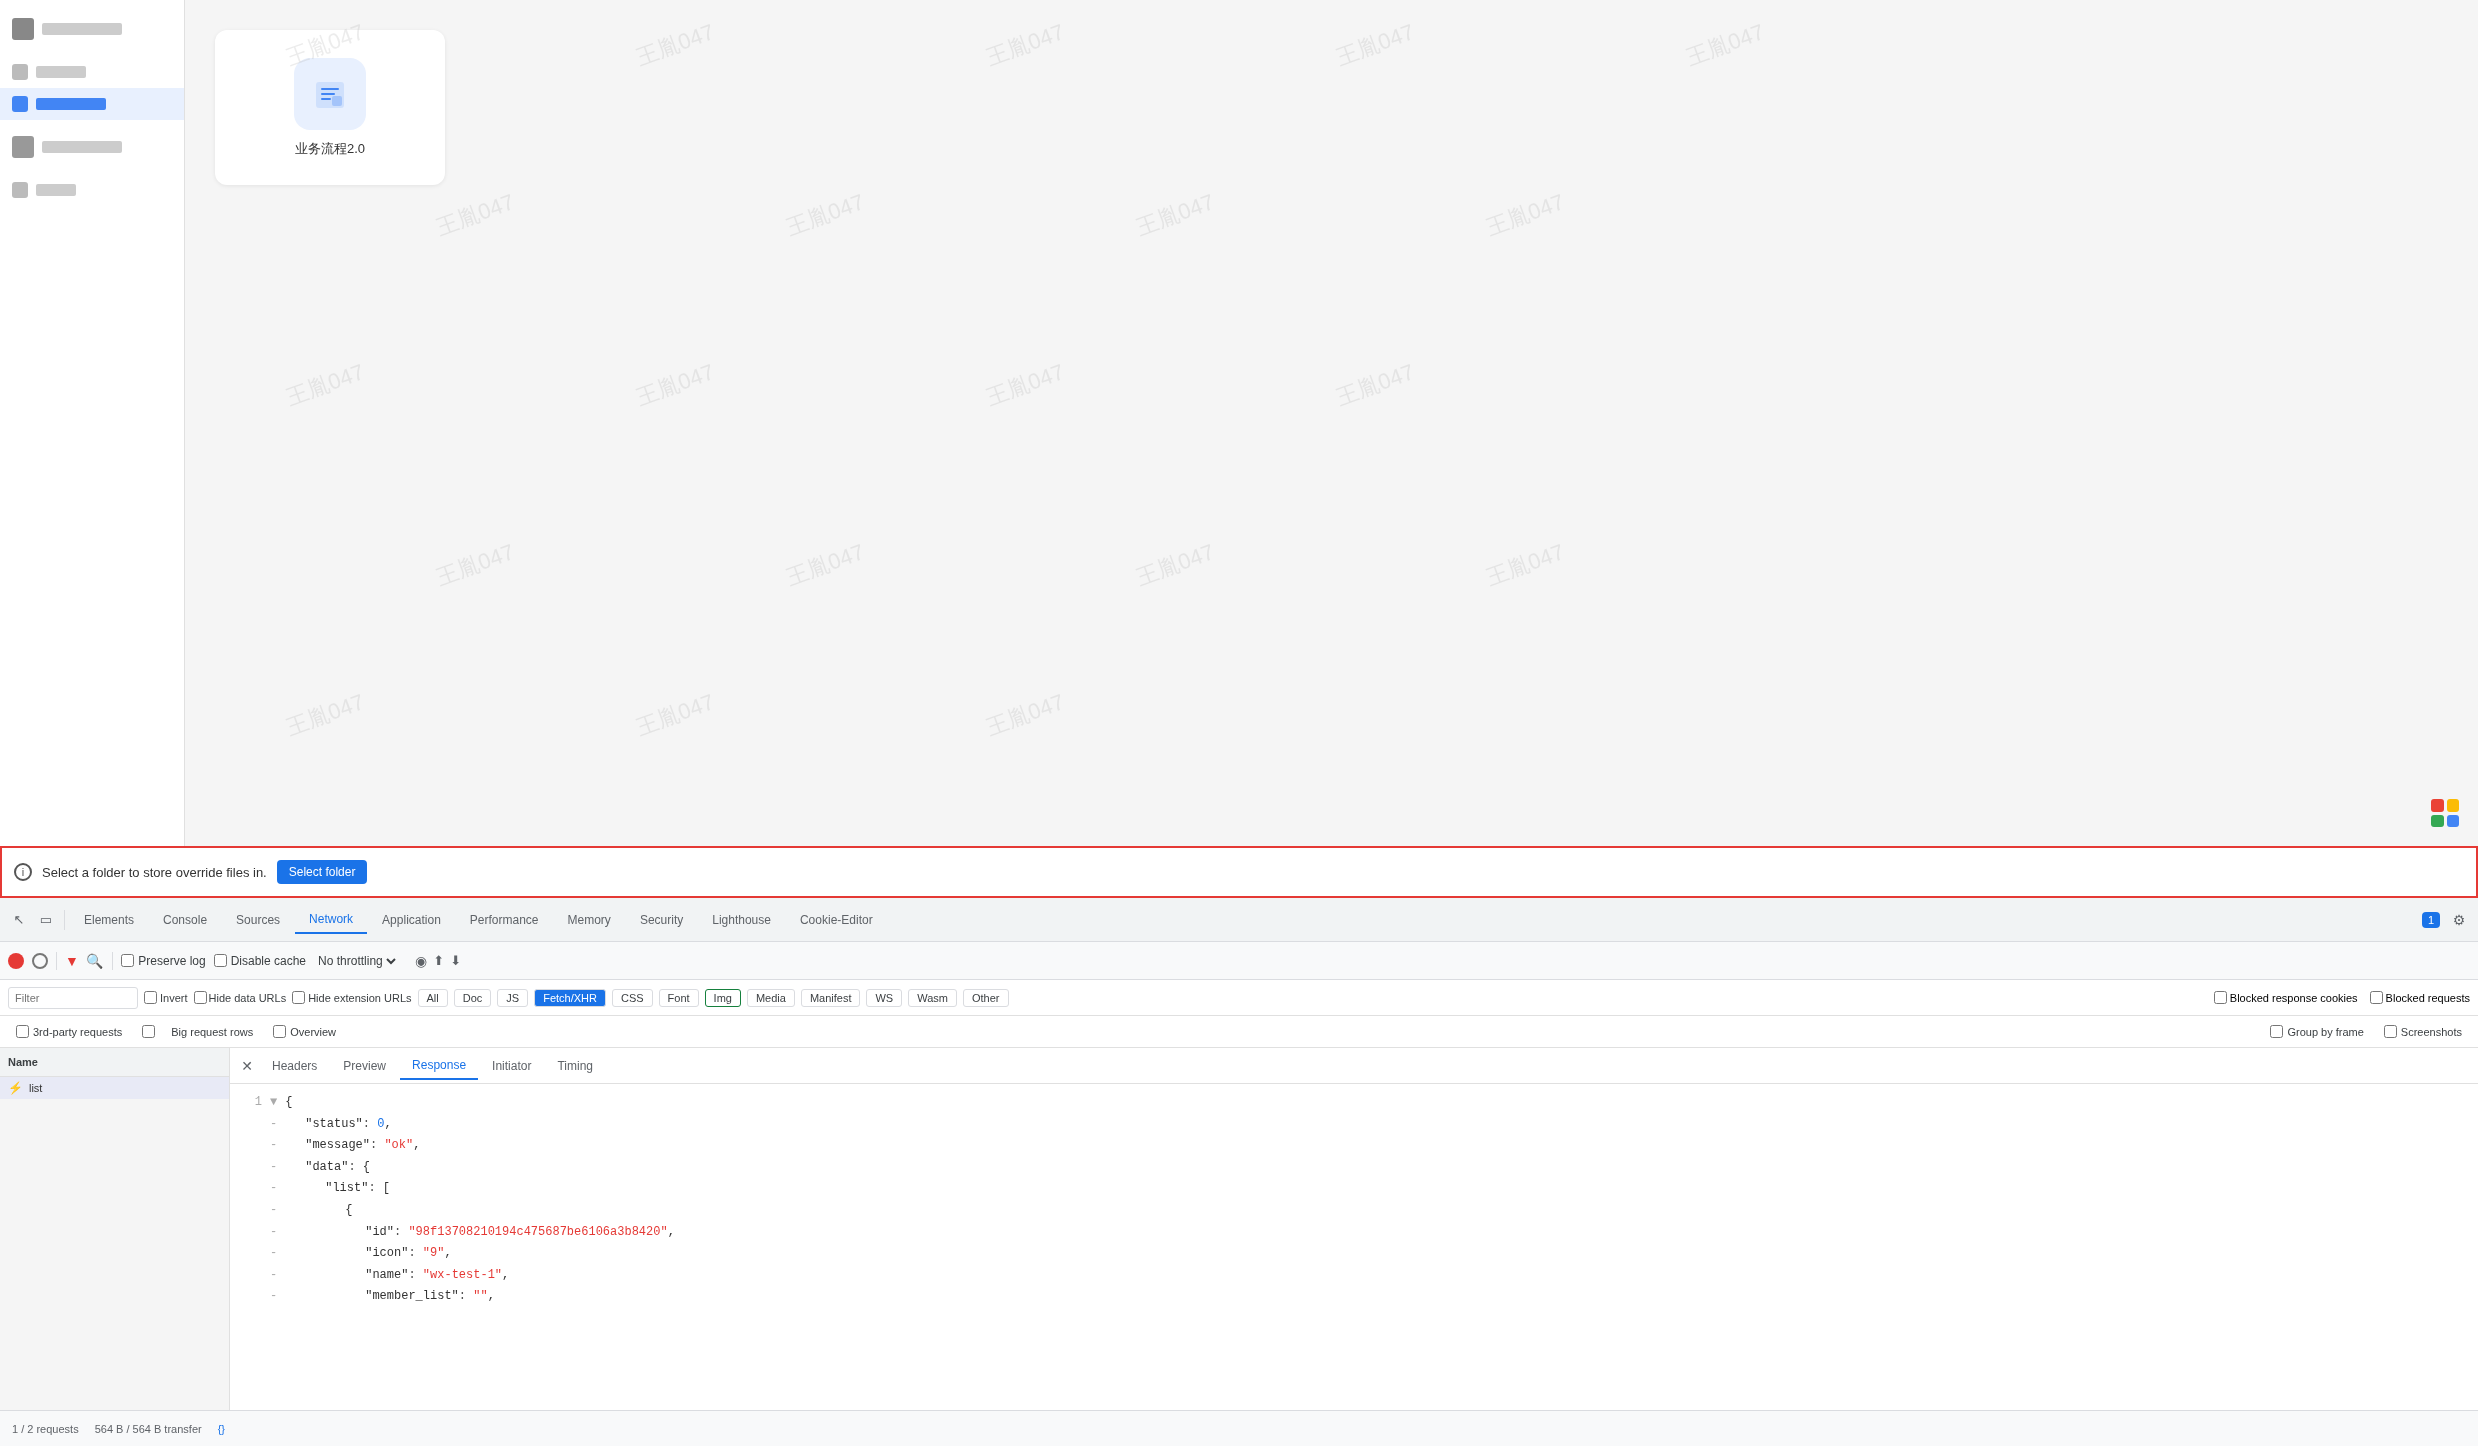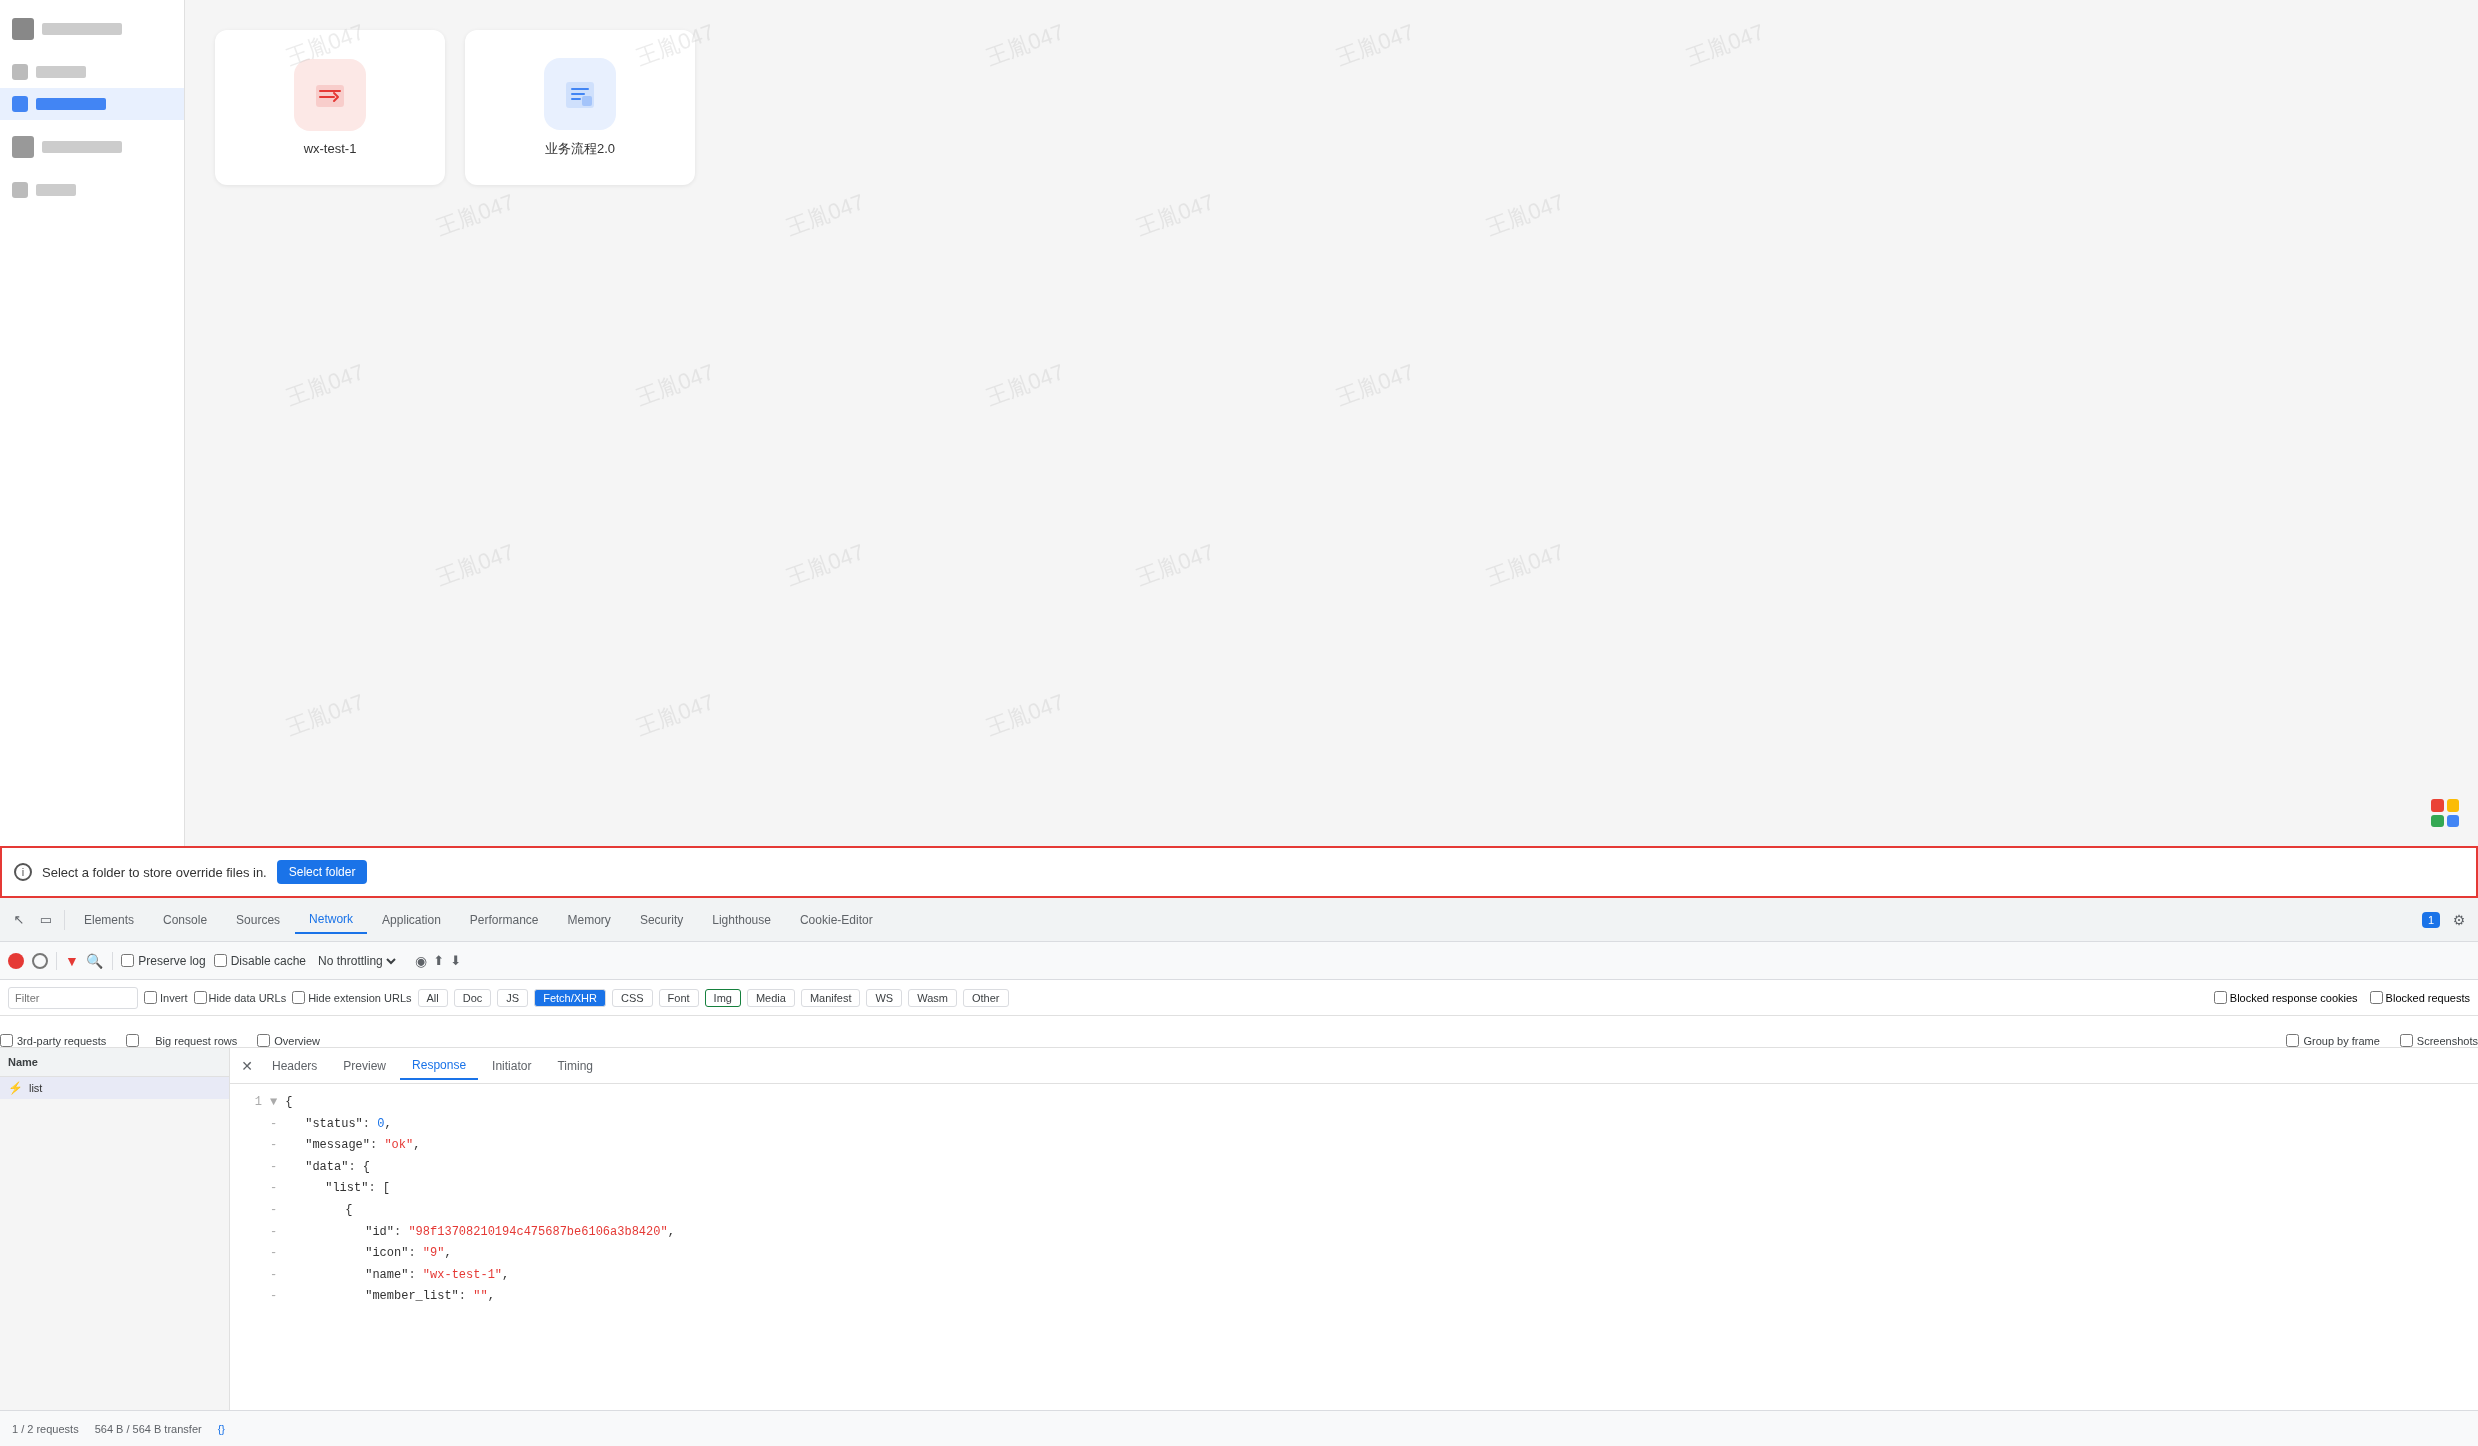--- a/index.html
+++ b/index.html
@@ -161,30 +161,20 @@
         <span class="watermark" style="top:370px; left:1150px;">王胤047</span>
         <span class="watermark" style="top:550px; left:250px;">王胤047</span>
         <span class="watermark" style="top:550px; left:600px;">王胤047</span>
         <span class="watermark" style="top:550px; left:950px;">王胤047</span>
         <span class="watermark" style="top:550px; left:1300px;">王胤047</span>
         <span class="watermark" style="top:700px; left:100px;">王胤047</span>
         <span class="watermark" style="top:700px; left:450px;">王胤047</span>
         <span class="watermark" style="top:700px; left:800px;">王胤047</span>
       </div>
 
-      <div class="app-card">
-        <div class="app-icon red">
-          <svg viewBox="0 0 36 36" fill="none">
-            <rect x="4" y="8" width="28" height="22" rx="3" fill="#e53935" opacity="0.15"></rect>
-            <path d="M8 14h20M8 20h14" stroke="#e53935" stroke-width="2" stroke-linecap="round"></path>
-            <path d="M22 24l4-4-4-4" stroke="#e53935" stroke-width="2" stroke-linecap="round" stroke-linejoin="round"></path>
-          </svg>
-        </div>
-        <span class="app-name">wx-test-1</span>
-      </div>
 
       <div class="app-card">
         <div class="app-icon blue">
           <svg viewBox="0 0 36 36" fill="none">
             <rect x="4" y="6" width="28" height="26" rx="3" fill="#4285f4" opacity="0.15"></rect>
             <path d="M10 13h16M10 18h12M10 23h8" stroke="#4285f4" stroke-width="2" stroke-linecap="round"></path>
             <rect x="20" y="20" width="10" height="10" rx="2" fill="#4285f4" opacity="0.3"></rect>
           </svg>
         </div>
         <span class="app-name">业务流程2.0</span>
@@ -285,21 +275,21 @@
         <input type="checkbox" style="">
         <span>Blocked response cookies</span>
       </label>
       <label style="display:flex;align-items:center;gap:3px;font-size:11px;">
         <input type="checkbox" style="">
         <span>Blocked requests</span>
       </label>
     </div>
   </div>
 
-  <div style="width:100%;height:32px;background:#fff;border-bottom:1px solid #e0e0e0;display:flex;align-items:flex-end;padding:0 0;gap:20px;">
+  <div style="width:100%;height:32px;background:#fff;border-bottom:1px solid #e0e0e0;display:flex;align-items:center;padding:0 16px;gap:20px;">
     <label style="display:flex;align-items:center;gap:4px;font-size:11px;color:#3c4043;">
       <input type="checkbox" style="">
       <span>3rd-party requests</span>
     </label>
     <label style="display:flex;align-items:center;gap:16px;font-size:11px;color:#3c4043;">
       <input type="checkbox" style="">
       <span>Big request rows</span>
     </label>
     <label style="display:flex;align-items:center;gap:4px;font-size:11px;color:#3c4043;">
       <input type="checkbox" style="">

